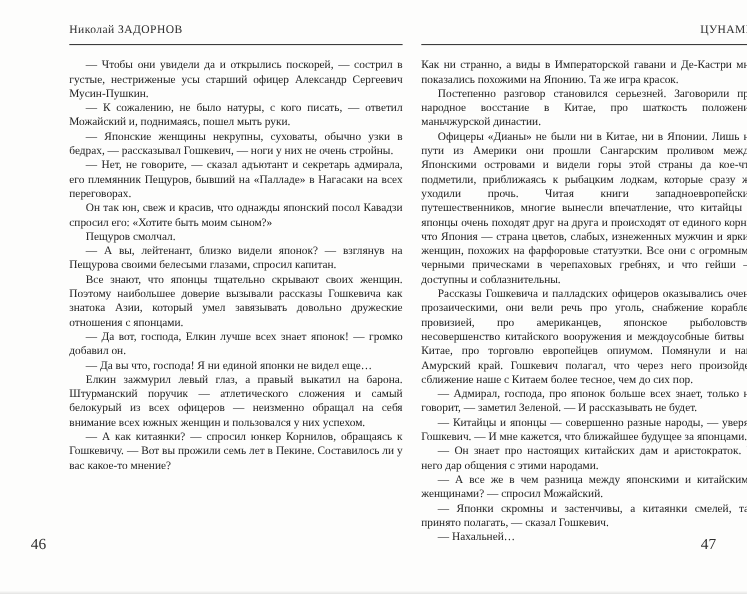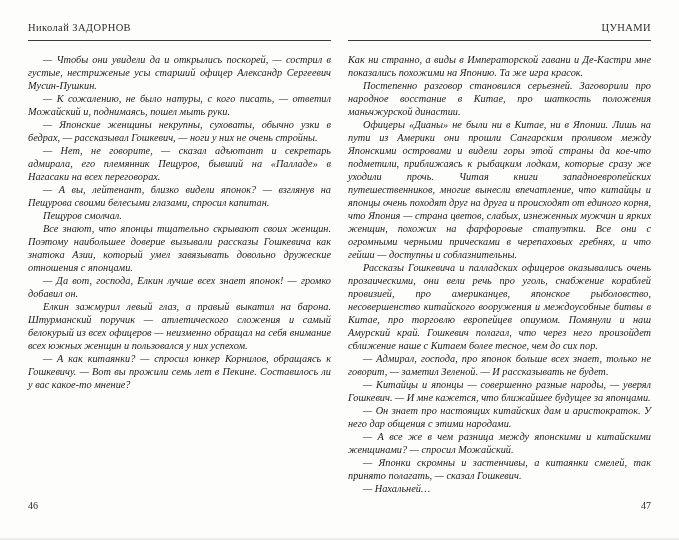--- a/index.html
+++ b/index.html
@@ -12,20 +12,21 @@
     position: relative;
     background: #fdfdfc;
     font-family: "Liberation Serif", "DejaVu Serif", serif;
     color: #222222;
     overflow: hidden;
   }
   .page-col {
     position: absolute;
     top: 22px;
     width: 303px;
+    margin-left: 35px;
   }
   .col-left  { left: 28px; }
   .col-right { left: 348px; }
   .running-head {
     font-size: 10.5px;
     letter-spacing: 0.4px;
     color: #2e2e2e;
     padding-bottom: 7px;
     border-bottom: 1px solid #3c3c3c;
     white-space: nowrap;
@@ -34,27 +35,26 @@
   .body-text {
     margin-top: 12px;
     font-size: 10.3px;
     line-height: 13px;
     text-align: justify;
   }
   .body-text p {
     margin: 0;
     padding: 0;
     text-indent: 15px;
-    font-style: italic;
   }
   .body-text p.cont { text-indent: 0; }
   .page-number {
     position: absolute;
-    top: 500px;
-    font-size: 10px;
+    top: 488px;
+    font-size: 14px;
     color: #2e2e2e;
   }
   .pn-left  { left: 28px; }
   .pn-right { right: 28px; }
   .scan-edge {
     position: absolute;
     left: 0;
     bottom: 0;
     width: 679px;
     height: 3px;
@@ -68,24 +68,26 @@
 
   <div class="page-col col-left">
     <div class="running-head">
       <span>Николай ЗАДОРНОВ</span>
     </div>
     <div class="body-text">
       <p>— Чтобы они увидели да и открылись поскорей, — сострил в густые, нестриженые усы старший офицер Александр Сергеевич Мусин-Пушкин.</p>
       <p>— К сожалению, не было натуры, с кого писать, — ответил Можайский и, поднимаясь, пошел мыть руки.</p>
       <p>— Японские женщины некрупны, суховаты, обычно узки в бедрах, — рассказывал Гошкевич, — ноги у них не очень стройны.</p>
       <p>— Нет, не говорите, — сказал адъютант и секретарь адмирала, его племянник Пещуров, бывший на «Палладе» в Нагасаки на всех переговорах.</p>
+      <p>Он так юн, свеж и красив, что однажды японский посол Кавадзи спросил его: «Хотите быть моим сыном?»</p>
+      <p>Пещуров смолчал.</p>
       <p>— А вы, лейтенант, близко видели японок? — взглянув на Пещурова своими белесыми глазами, спросил капитан.</p>
-      <p>Пещуров смолчал.</p>
       <p>Все знают, что японцы тщательно скрывают своих женщин. Поэтому наибольшее доверие вызывали рассказы Гошкевича как знатока Азии, который умел завязывать довольно дружеские отношения с японцами.</p>
       <p>— Да вот, господа, Елкин лучше всех знает японок! — громко добавил он.</p>
+      <p>— Да вы что, господа! Я ни единой японки не видел еще…</p>
       <p>Елкин зажмурил левый глаз, а правый выкатил на барона. Штурманский поручик — атлетического сложения и самый белокурый из всех офицеров — неизменно обращал на себя внимание всех южных женщин и пользовался у них успехом.</p>
       <p>— А как китаянки? — спросил юнкер Корнилов, обращаясь к Гошкевичу. — Вот вы прожили семь лет в Пекине. Составилось ли у вас какое-то мнение?</p>
     </div>
   </div>
   <div class="page-number pn-left">46</div>
 
   <div class="page-col col-right">
     <div class="running-head align-right">
       <span>ЦУНАМИ</span>
     </div>

